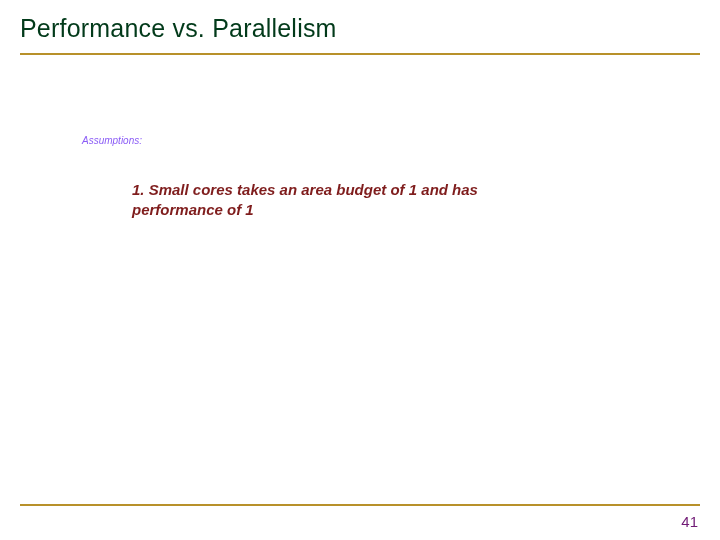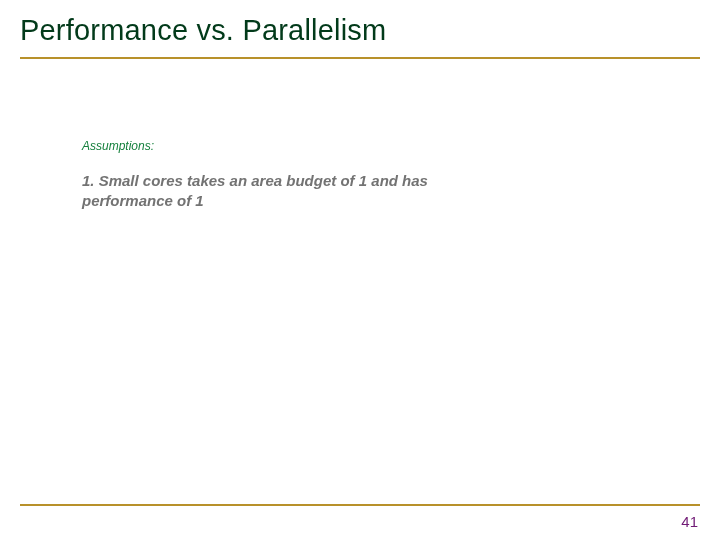--- a/index.html
+++ b/index.html
@@ -15,46 +15,47 @@
       position: relative;
       overflow: hidden;
     }
     .slide {
       width: 100%;
       height: 100%;
       position: relative;
       padding: 14px 20px 0 20px;
     }
     .title {
-      font-size: 29px;
+      font-size: 25px;
       font-weight: 400;
       color: #023a1a;
       margin-bottom: 10px;
       letter-spacing: 0.2px;
     }
     .title-rule {
       border: none;
       border-top: 2px solid #b8912a;
       margin: 0;
     }
     .content {
       padding: 80px 0 0 62px;
     }
     .assumptions-label {
       font-style: italic;
-      font-size: 12px;
-      color: #15803d;
-      margin-bottom: 18px;
+      font-size: 10px;
+      color: #8b5cf6;
+      margin-bottom: 34px;
     }
     .assumption-item {
       font-style: italic;
       font-weight: bold;
       font-size: 15px;
-      color: #737373;
+      color: #7f1d1d;
       line-height: 1.35;
+      margin-left: 50px;
       margin-bottom: 44px;
       max-width: 400px;
     }
     .footer-rule {
       position: absolute;
       left: 20px;
       right: 20px;
       bottom: 34px;
       border: none;
       border-top: 2px solid #b8912a;

